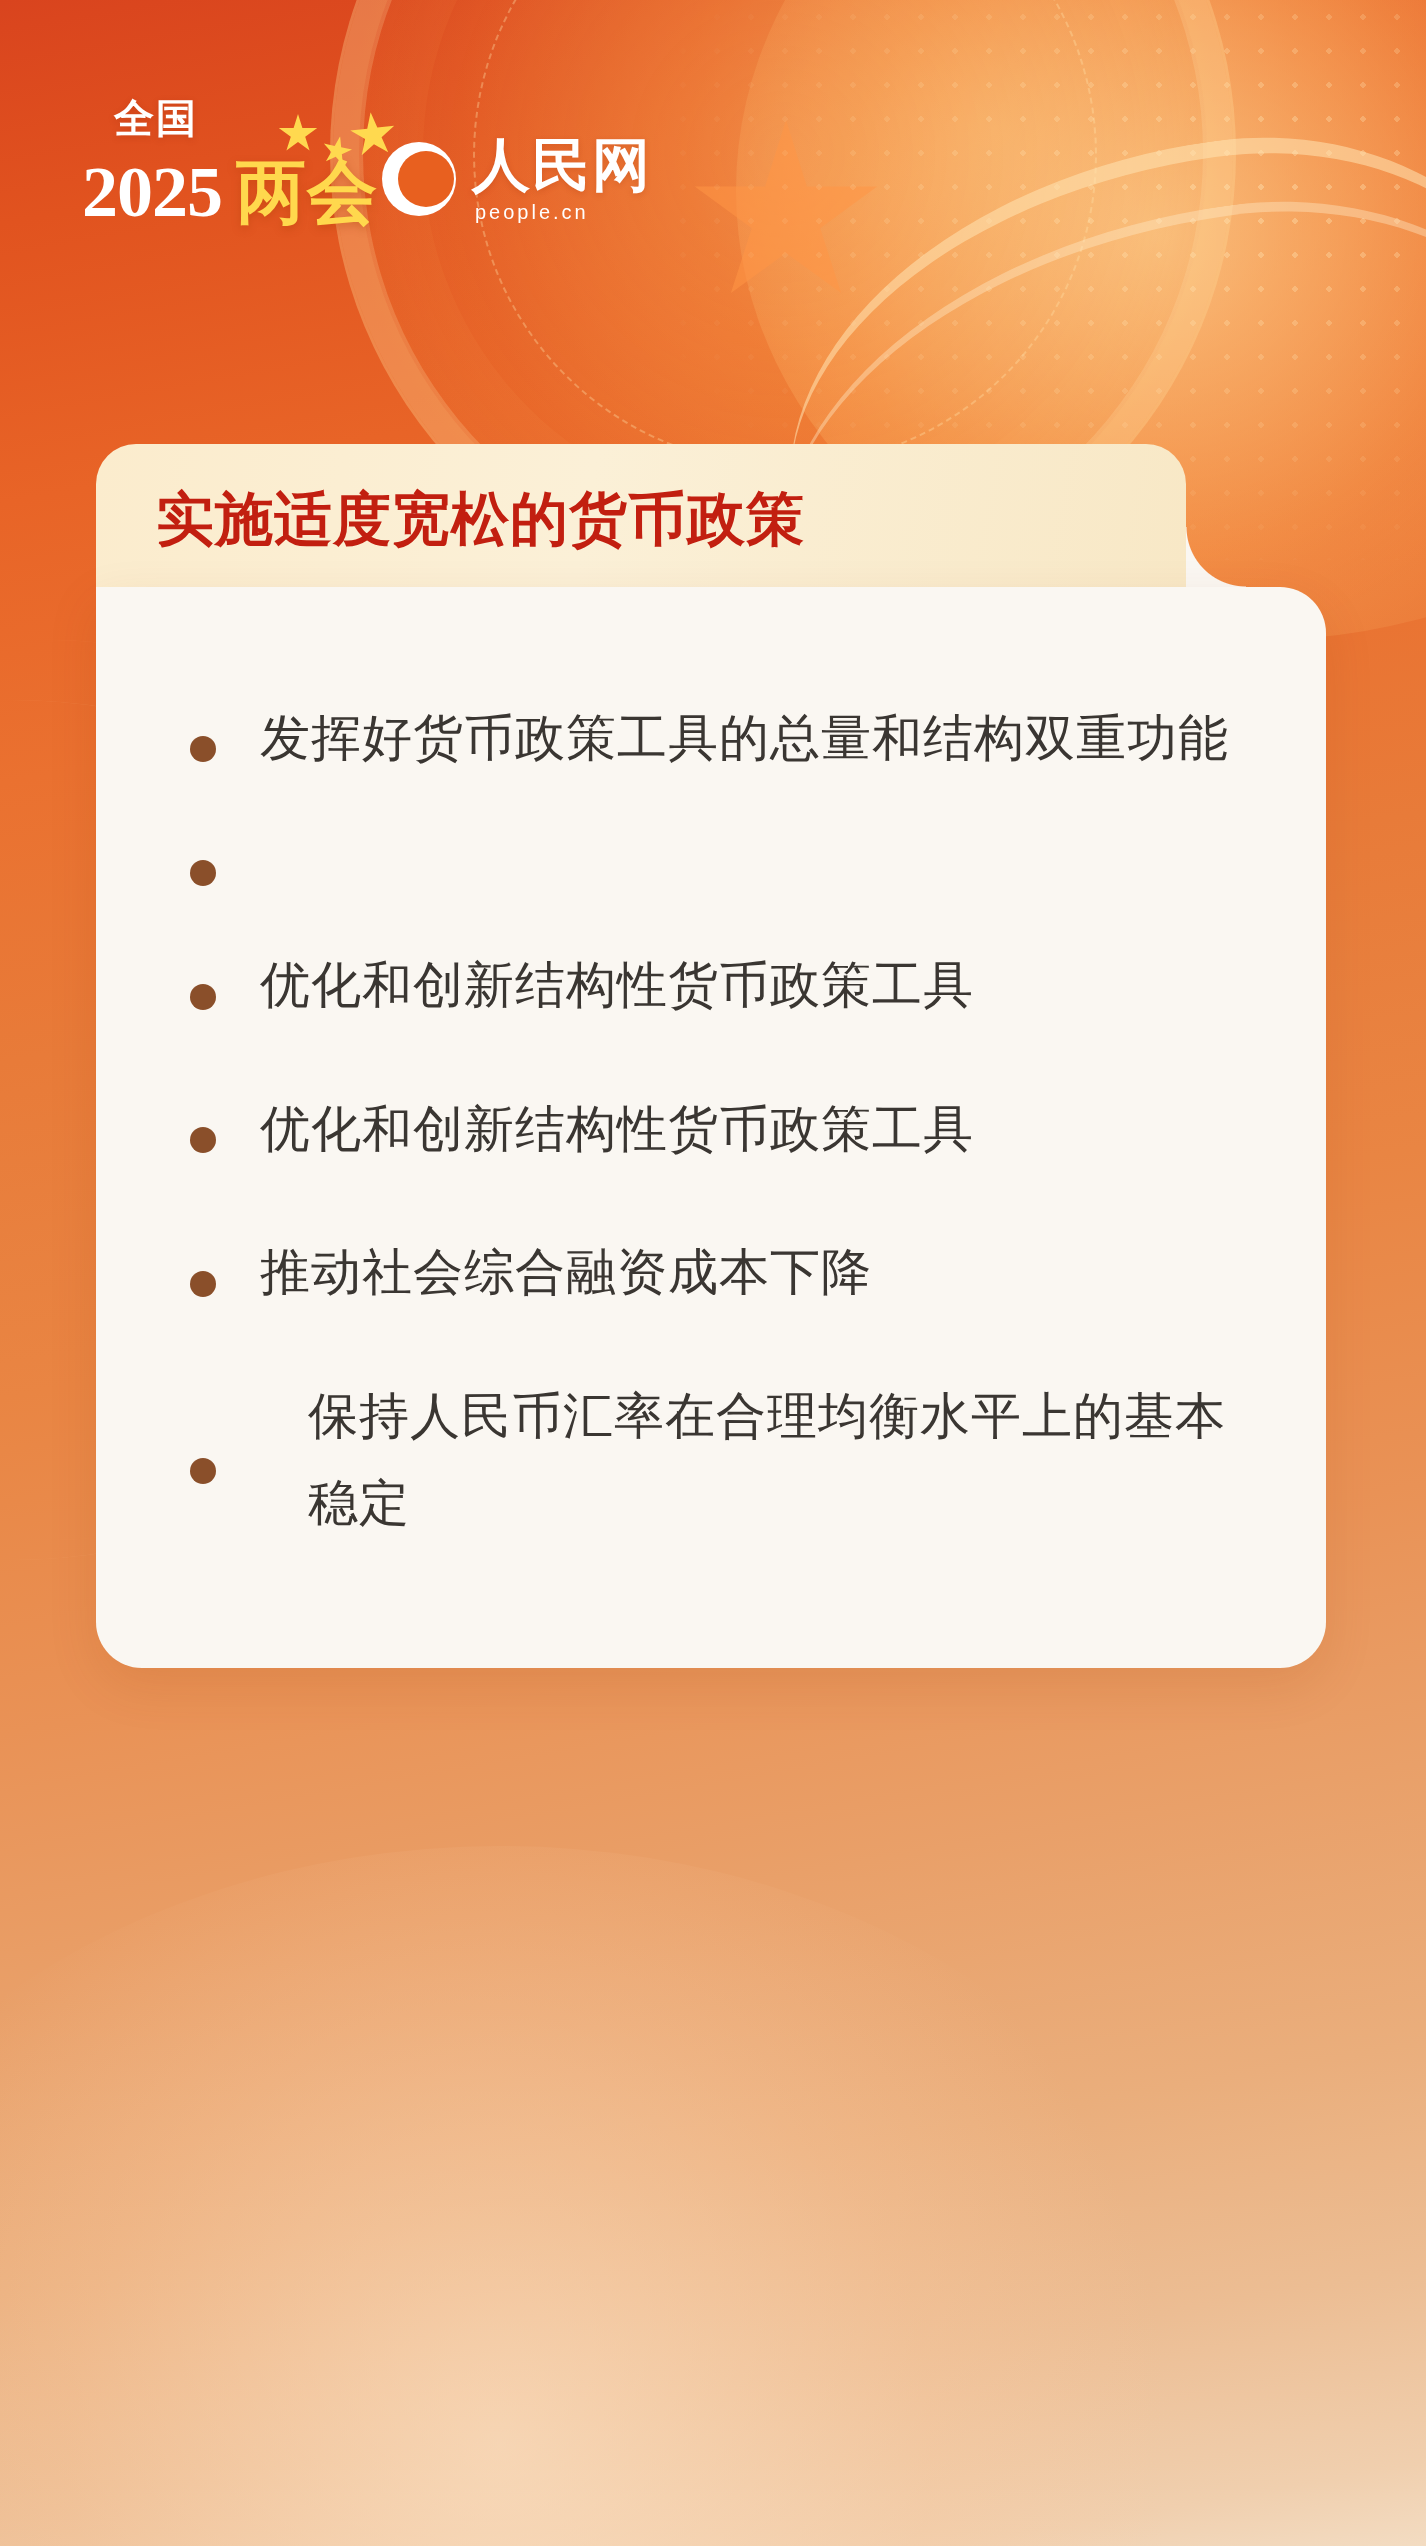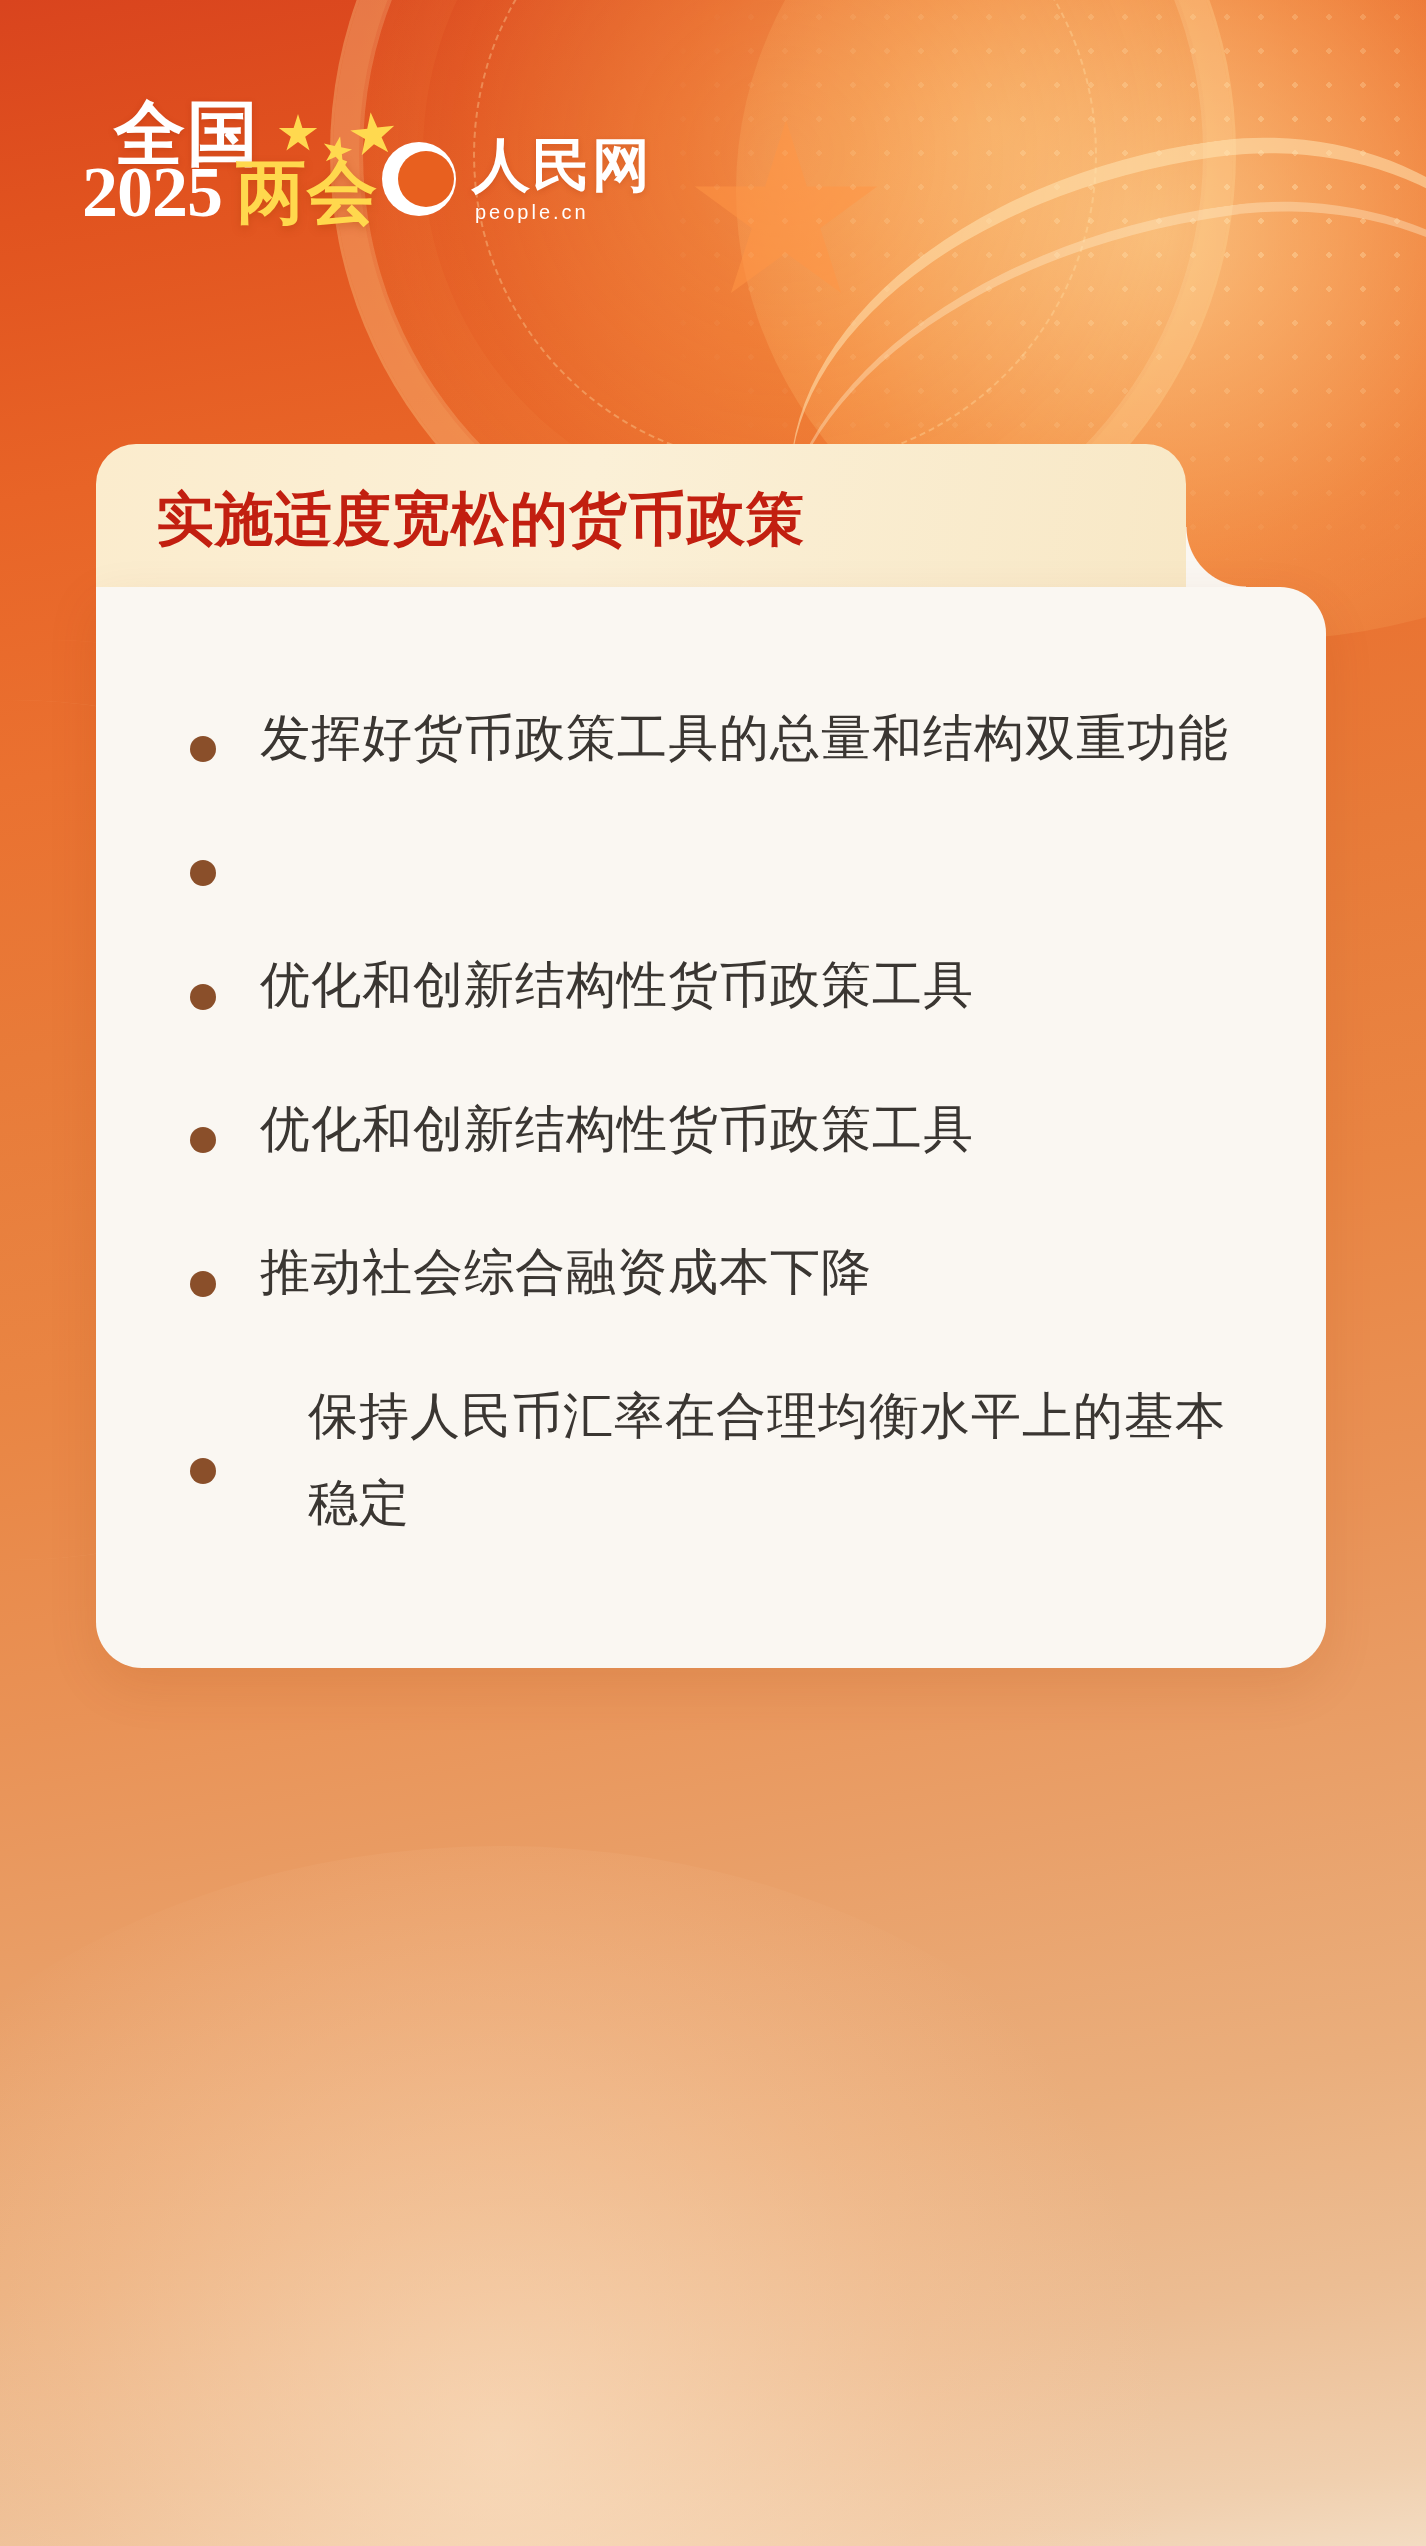--- a/index.html
+++ b/index.html
@@ -171,21 +171,21 @@
   }
   .logo-lh {
     position: relative;
     width: 252px;
     height: 132px;
   }
   .logo-line1 {
     position: absolute;
     top: -6px;
     left: 32px;
-    font-size: 71px;
+    font-size: 40px;
     line-height: 1;
     font-weight: bold;
     color: #ffffff;
     letter-spacing: 2px;
     white-space: nowrap;
     text-shadow: 0 2px 6px rgba(150, 40, 0, 0.25);
   }
   .logo-line2 {
     position: absolute;
     top: 54px;

